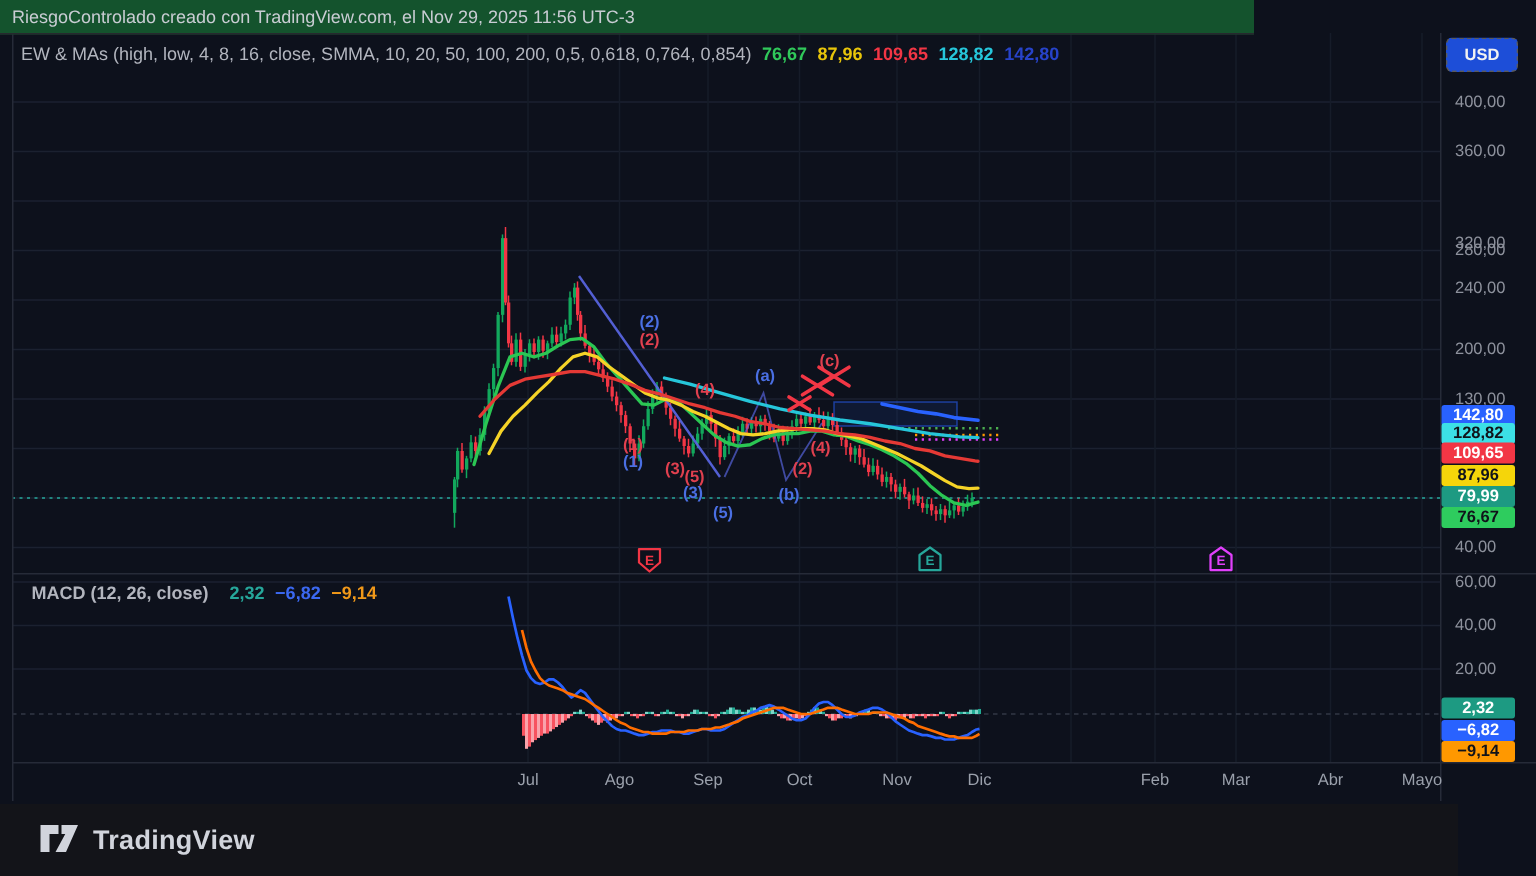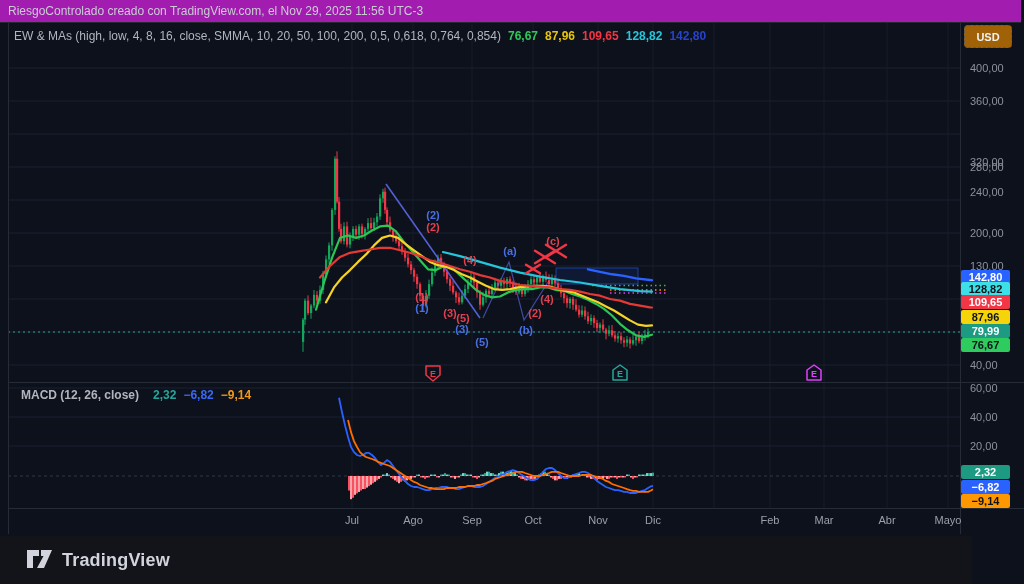--- a/index.html
+++ b/index.html
@@ -1,34 +1,34 @@
 <!DOCTYPE html>
 <html><head>
 <meta charset="utf-8">
 <style>
   html,body{margin:0;padding:0;background:#000;}
   #app{position:relative;width:1024px;height:584px;background:#0d111c;overflow:hidden;
        font-family:"Liberation Sans",sans-serif;-webkit-font-smoothing:antialiased;}
-  .topbar{position:absolute;left:0;top:0;width:1021px;height:22px;background:#a21caf;
+  .topbar{position:absolute;left:0;top:0;width:836px;height:22px;background:#14532d;
           border-bottom:1px solid #26282e;z-index:6;display:flex;align-items:center;}
   .attribution{color:#c9ccd3;font-size:12px;padding-left:8px;white-space:nowrap;}
   .bottombar{position:absolute;left:0;top:536px;width:972px;height:48px;background:#131419;z-index:6;
              display:flex;align-items:center;}
   .tvlogo{display:flex;align-items:center;gap:9px;margin-left:26px;cursor:pointer;}
   .tvlogo-text{color:#d1d4dc;font-size:18px;font-weight:bold;letter-spacing:.2px;}
   #chart-svg{position:absolute;left:0;top:0;z-index:1;}
   .overlay{position:absolute;z-index:3;}
   .legend{left:14px;top:27px;line-height:16px;white-space:nowrap;}
   .legend-row1{font-size:13px;color:#dcdee3;}
   .legend-change{color:#2ab5a0;margin-left:6px;}
   .legend-row2{font-size:12px;color:#b2b5be;margin-top:1px;}
   .legend-vals span{margin-left:7px;font-weight:bold;}
   .macd-legend{left:14px;top:388px;font-size:12px;color:#b2b5be;white-space:nowrap;}
   .macd-legend span{margin-left:7px;font-weight:bold;}
-  .usd-btn{left:964px;top:25px;width:46px;height:21px;background:#a16207;border:1px dashed #5a5a5a;
+  .usd-btn{left:964px;top:25px;width:46px;height:21px;background:#1d4ed8;border:1px dashed #5a5a5a;
            border-radius:4px;color:#f2f2f2;font-size:11px;font-weight:bold;display:flex;
            align-items:center;justify-content:center;cursor:pointer;}
   .tick{position:absolute;left:970px;color:#8d919c;font-size:11px;transform:translateY(-50%);z-index:2;}
   .badge{position:absolute;left:961px;width:49px;height:14px;border-radius:2px;font-size:11px;
          font-weight:bold;display:flex;align-items:center;justify-content:center;
          transform:translateY(-50%);z-index:4;}
   .timelabel{position:absolute;top:514px;color:#9aa0ab;font-size:11px;transform:translateX(-50%);z-index:2;}
   .timelabel.bold{color:#e8eaee;font-weight:bold;margin-top:42px;}
   .wave{position:absolute;font-size:11px;font-weight:bold;transform:translate(-50%,-50%);z-index:3;}
   .vline{position:absolute;width:1px;background:#262b38;z-index:2;}

